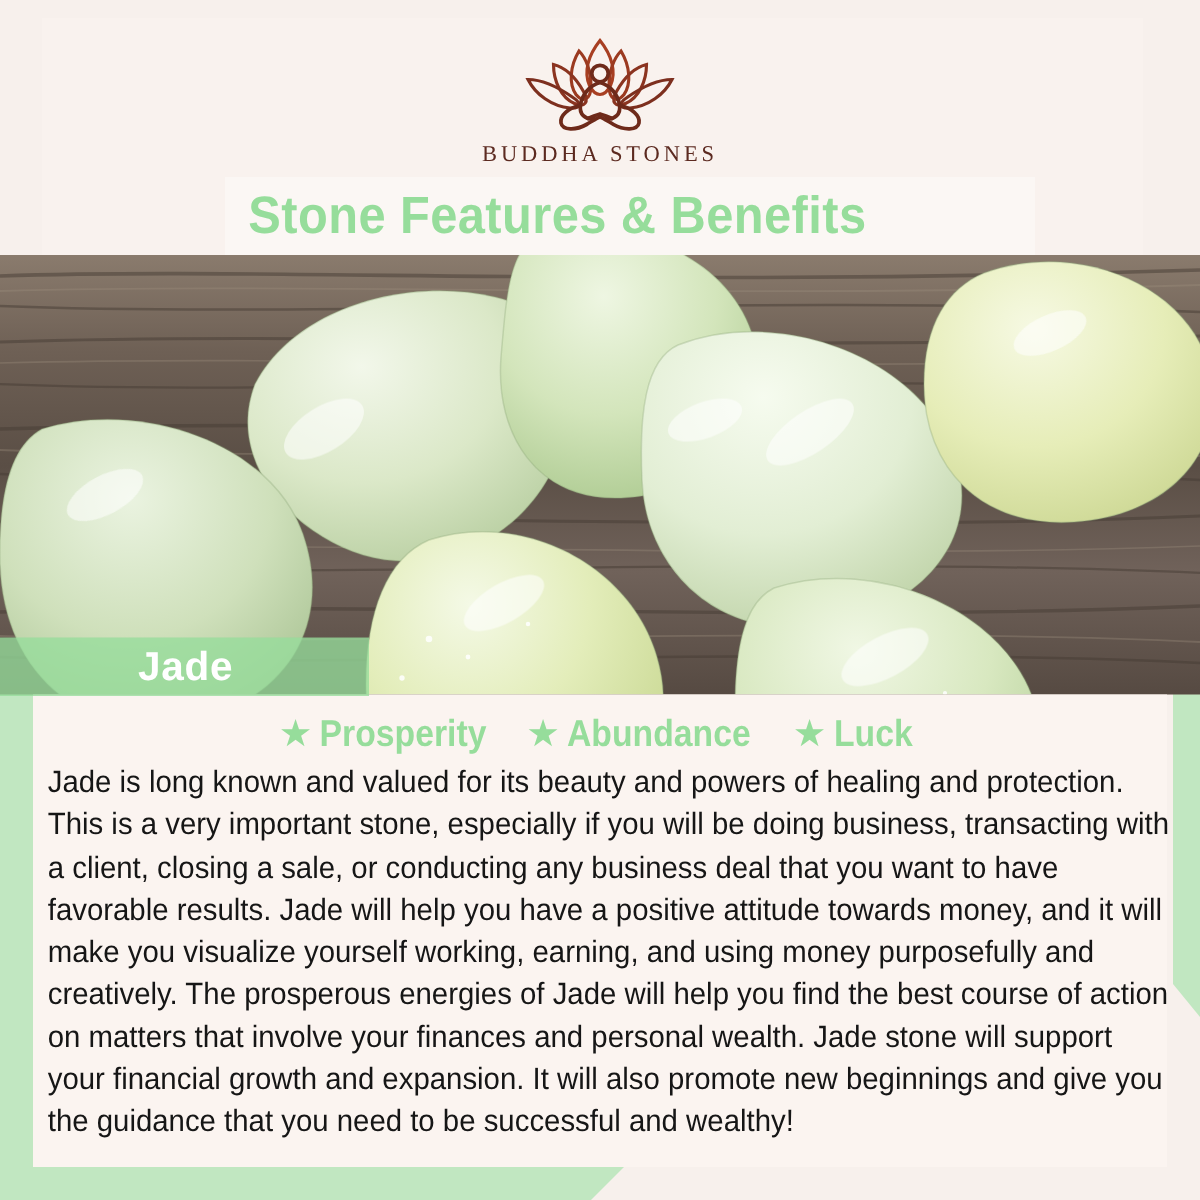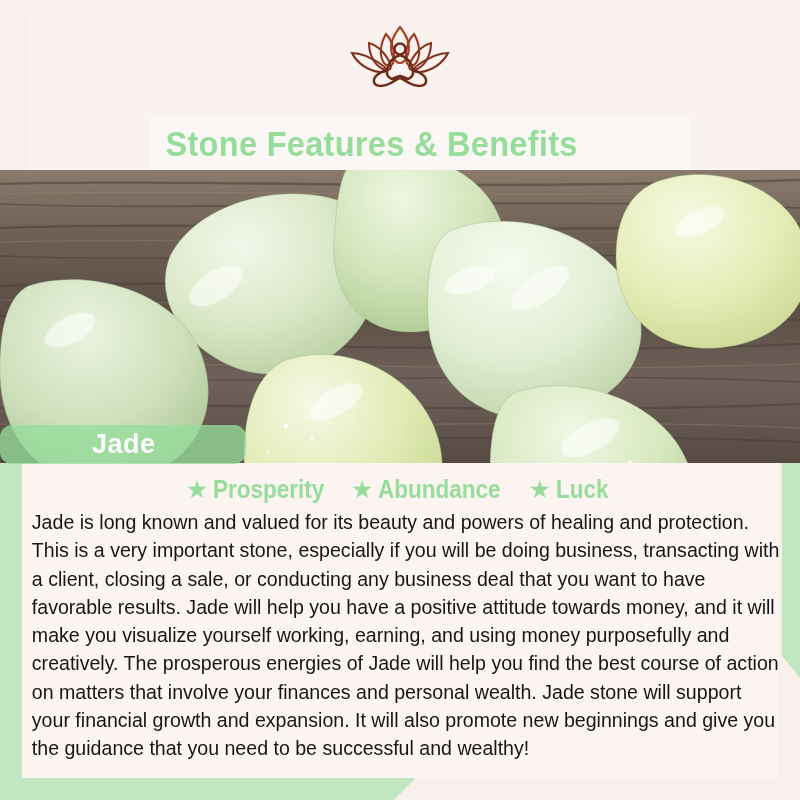--- a/index.html
+++ b/index.html
@@ -83,21 +83,20 @@
     background:#6f6257;
   }
   #photo svg { display:block; width:800px; height:293px; }
 
   
   #jade-band {
     position:absolute; top:425px; left:0; width:246px; height:39px;
     background:rgba(150,221,155,0.78);
     display:flex; align-items:center;
     z-index:5;
-    border-radius:12px;
   }
   #jade-label {
     color:#ffffff; font-size:27px; font-weight:bold;
     margin-left:92px; letter-spacing:0.5px;
   }
 
   
   #content {
     position:absolute; top:463px; left:22px; width:756px; height:315px;
     background:#fbf4f0;
@@ -253,20 +252,21 @@
         <path d="M208 62 C198 82 176 98 152 100 C138 101 136 94 148 86 C168 72 188 62 208 62 Z" stroke="#7d2f1e"></path>
       </g>
       <g fill="none" stroke="#6e2a1a" stroke-width="5" stroke-linecap="round" stroke-linejoin="round">
         <circle cx="112" cy="54" r="11"></circle>
         <path d="M112 66 C98 70 88 82 86 96 C84 108 92 116 104 114"></path>
         <path d="M112 66 C126 70 136 82 138 96 C140 108 132 116 120 114"></path>
         <path d="M86 96 C70 100 58 110 60 120 C62 130 80 130 94 122 C104 116 110 112 112 112 C114 112 120 116 130 122 C144 130 162 130 164 120 C166 110 154 100 138 96"></path>
         <path d="M96 114 C104 110 112 108 112 108 C112 108 120 110 128 114"></path>
       </g>
     </svg>
+    <div id="logo-text">BUDDHA STONES</div>
   </div>
 </div>
 
 <div id="title-banner">
   <div id="title-text">Stone Features &amp; Benefits</div>
 </div>
 
 <div id="content">
   <div id="benefits">
     <div class="benefit">

